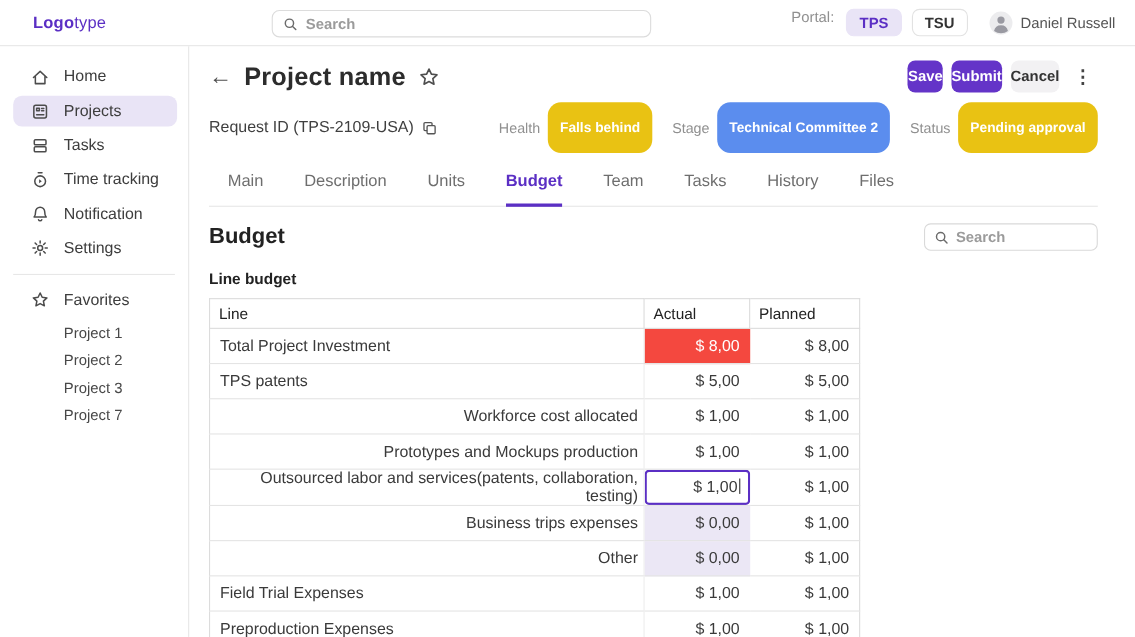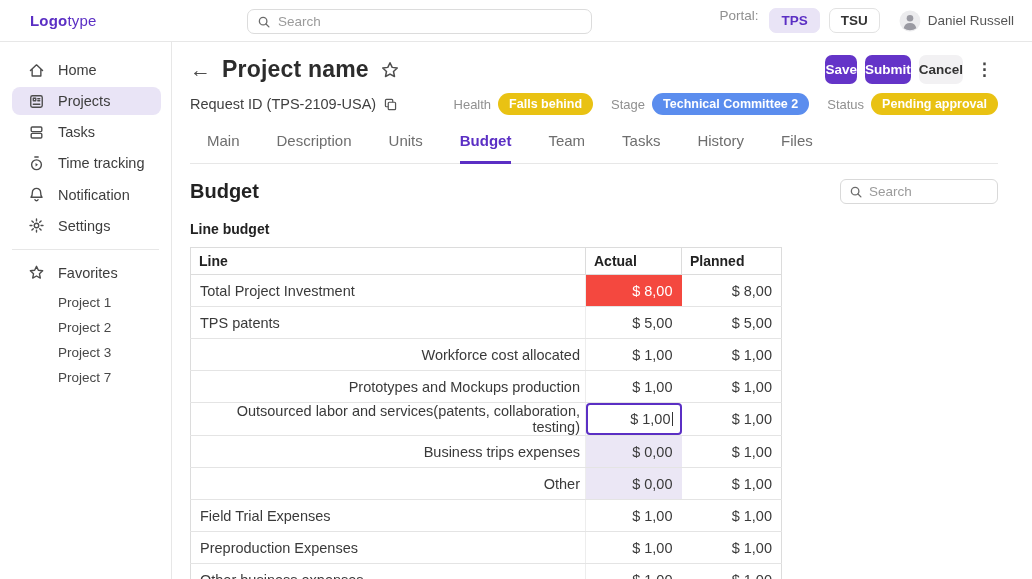--- a/index.html
+++ b/index.html
@@ -34,21 +34,21 @@
   }
   .logo{font-size:15px;color:var(--accent-dark);letter-spacing:.2px}
   .logo b{font-weight:bold}
   .topbar-search{
     position:absolute;left:247px;top:9px;width:345px;height:25px;
     display:flex;align-items:center;gap:7px;padding:0 9px;
     border:1px solid #dcdcdc;border-radius:7px;background:#fff;
   }
   .topbar-search input,.budget-search input{
     border:none;outline:none;flex:1;font-family:"Liberation Sans",sans-serif;
-    font-size:13.5px;color:#444;background:transparent;min-width:0;
+    font-size:13.5px;color:#444;background:transparent;min-width:0;font-weight:bold;
   }
   .topbar-search input::placeholder,.budget-search input::placeholder{color:#9b9b9b}
   .topbar-right{margin-left:auto;display:flex;gap:9px}
   .portal-label{color:var(--txt-faint);font-size:13.5px;margin-right:2px}
   .portal-chip{
     font-size:13.5px;font-weight:bold;padding:4px 11px;border-radius:7px;
     border:1px solid transparent;background:#fff;color:#333;cursor:pointer;
   }
   .portal-chip.active{background:var(--active-bg);color:var(--accent-dark);border-color:var(--active-bg)}
   .portal-chip.inactive{border-color:#e2e2e2}
@@ -85,21 +85,21 @@
   .btn-primary{background:var(--accent);color:#fff}
   .btn-plain{background:#f2f1f3;color:#333}
   .kebab{font-size:17px;font-weight:bold;color:#444;padding:0 5px;cursor:pointer;letter-spacing:0}
 
   .meta-row{display:flex;align-items:center;margin-top:9px}
   .request-id{font-size:14.5px;color:#3f3f3f;display:flex;align-items:center;gap:7px}
   .copy-btn{cursor:pointer;color:#555}
   .badges{margin-left:auto;display:flex;align-items:center;gap:18px}
   .badge-group{display:flex;align-items:center;gap:7px}
   .badge-label{font-size:13px;color:var(--txt-faint)}
-  .pill{font-size:12.5px;font-weight:bold;color:#fff;padding:4px 11px;border-radius:12px;white-space:nowrap}
+  .pill{font-size:12.5px;font-weight:bold;color:#fff;padding:16px 11px;border-radius:12px;white-space:nowrap}
   .pill-yellow{background:var(--warn-yellow)}
   .pill-blue{background:var(--stage-blue)}
 
   
   .tabs{display:flex;gap:37px;margin-top:17px;border-bottom:1px solid var(--border);padding-left:17px}
   .tab{font-size:15px;color:var(--txt-soft);padding-bottom:12px;border-bottom:3px solid transparent;margin-bottom:-1px;cursor:pointer}
   .tab.active{color:var(--accent-dark);font-weight:bold;border-bottom-color:var(--accent-dark)}
 
   
   .budget-head{display:flex;align-items:center;justify-content:space-between;margin-top:15px}
@@ -108,21 +108,21 @@
     width:158px;height:25px;display:flex;align-items:center;gap:6px;padding:0 8px;
     border:1px solid #d9d9d9;border-radius:6px;background:#fff;
   }
   .section-title{font-size:14px;font-weight:bold;color:#222;margin-top:17px}
 
   table.budget{border-collapse:collapse;margin-top:10px;width:591px;table-layout:fixed}
   table.budget col.c-line{width:395px}
   table.budget col.c-actual{width:96px}
   table.budget col.c-planned{width:100px}
   table.budget th{
-    font-size:14px;font-weight:bold;color:#222;text-align:left;
+    font-size:14px;font-weight:normal;color:#222;text-align:left;
     height:27px;padding:0 6px 0 8px;border:1px solid var(--tbl-border);border-bottom-color:var(--tbl-border);
   }
   table.budget td{
     font-size:14.5px;color:#3a3a3a;height:32px;padding:0 9px;
     border-top:1px solid var(--row-border);border-bottom:1px solid var(--row-border);
   }
   table.budget td.line{border-left:1px solid var(--tbl-border);padding-left:9px;padding-right:5px}
   table.budget td.line.indent{text-align:right}
   table.budget td.actual{text-align:right;border-left:1px solid #ededed;cursor:text}
   table.budget td.planned{text-align:right;border-right:1px solid var(--tbl-border);cursor:text}

